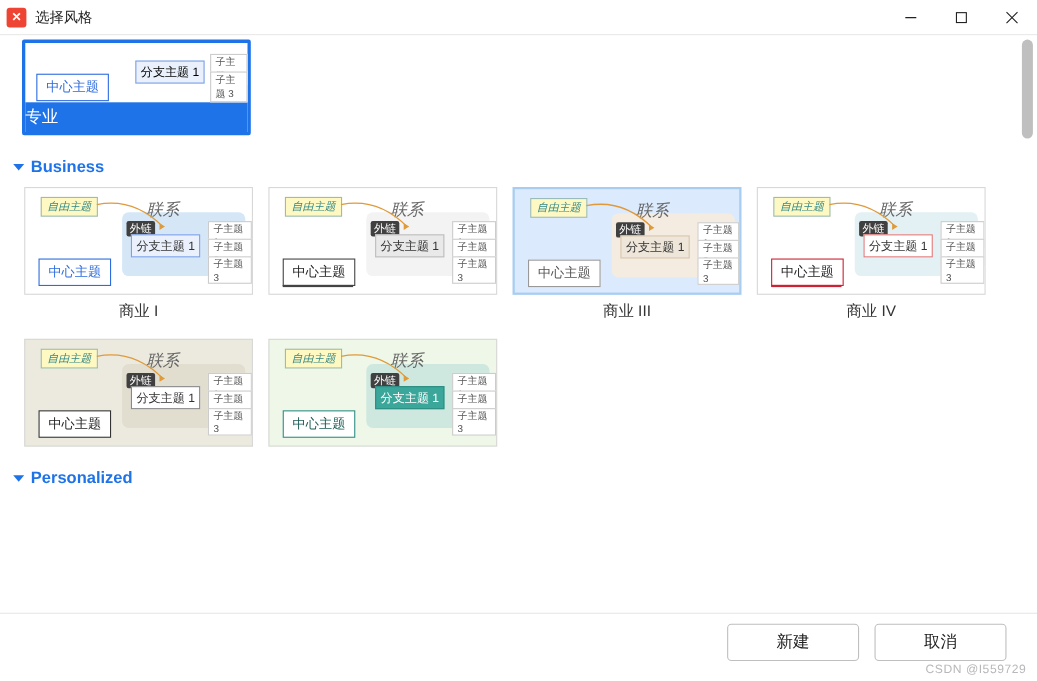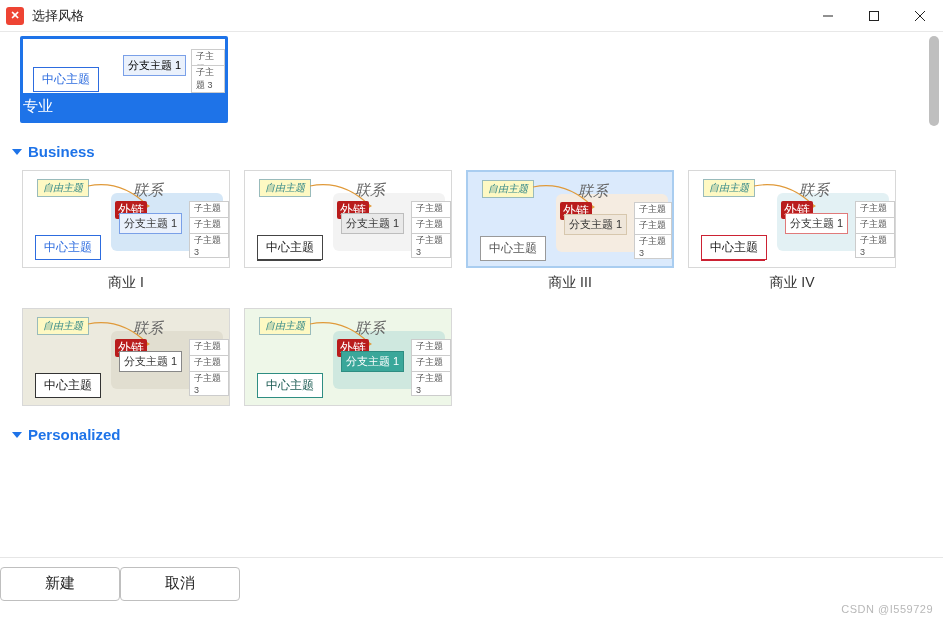--- a/index.html
+++ b/index.html
@@ -28,26 +28,26 @@
 .card { width:208px; }
 .card .preview { width:208px; height:98px; border:1px solid #d8d8d8; background:#fff; position:relative; overflow:hidden; }
 .card.selected .preview { background:#dbeafc; border:2px solid #a9cdf0; }
 .card .caption { text-align:center; padding:6px 0 2px 0; color:#333; font-size:14px; }
 
 
 .freebox { position:absolute; border:1px solid #9bb; background:#fef9c3; font-size:10px; padding:1px 5px; color:#388; font-style:italic; }
 .center { position:absolute; border:1px solid #888; background:#fff; font-size:12px; padding:3px 8px; color:#222; }
 .branch { position:absolute; font-size:11px; padding:2px 4px; }
 .sub { position:absolute; font-size:9px; padding:0 4px; border:1px solid #ccc; background:#fff; color:#555; }
-.tag { position:absolute; font-size:13px; color:#fff; background:#b91c1c; padding:0 3px; border-radius:2px; }
+.tag { position:absolute; font-size:10px; color:#fff; background:#404040; padding:0 3px; border-radius:2px; }
 .rel { position:absolute; font-size:15px; color:#666; font-style:italic; }
 .shade { position:absolute; border-radius:6px; }
 .und { position:absolute; height:2px; }
 
-.footer { height:52px; border-top:1px solid #e6e6e6; display:flex; justify-content:flex-start; align-items:center; padding-right:28px; }
+.footer { height:52px; border-top:1px solid #e6e6e6; display:flex; justify-content:flex-end; align-items:center; gap:14px; padding-right:28px; }
 .btn { border:1px solid #bfbfbf; background:#fff; border-radius:4px; width:120px; height:34px; font-size:15px; display:flex; align-items:center; justify-content:center; cursor:pointer; color:#222; }
 
 .watermark { position:absolute; right:10px; bottom:4px; color:#b8b8b8; font-size:11px; letter-spacing:0.5px; pointer-events:none; }
 </style>
 </head>
 <body>
 
 <div class="titlebar">
   <div class="app-icon">✕</div>
   <div class="title">选择风格</div>

